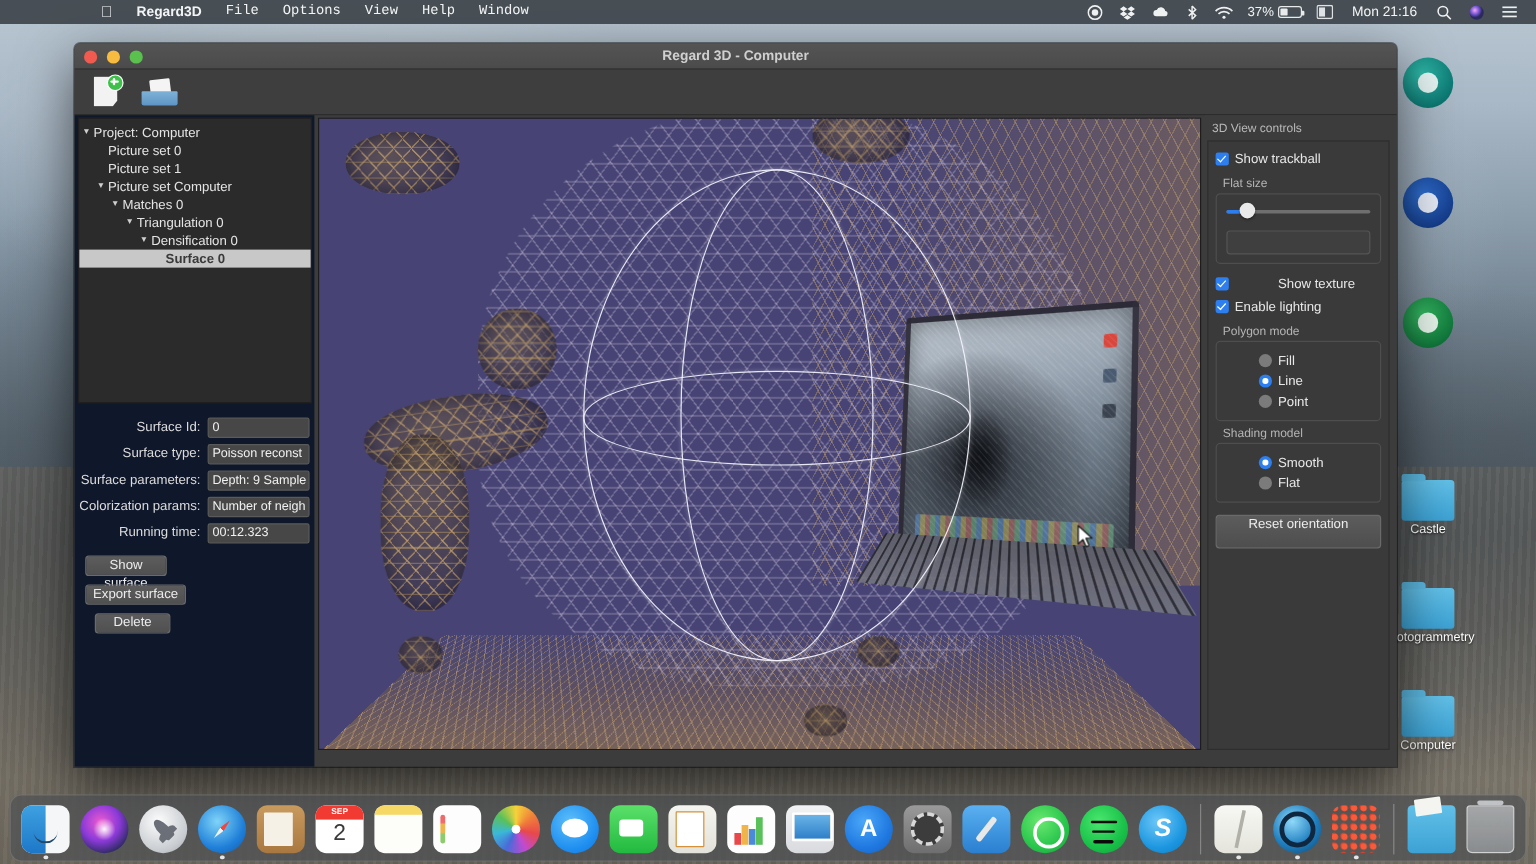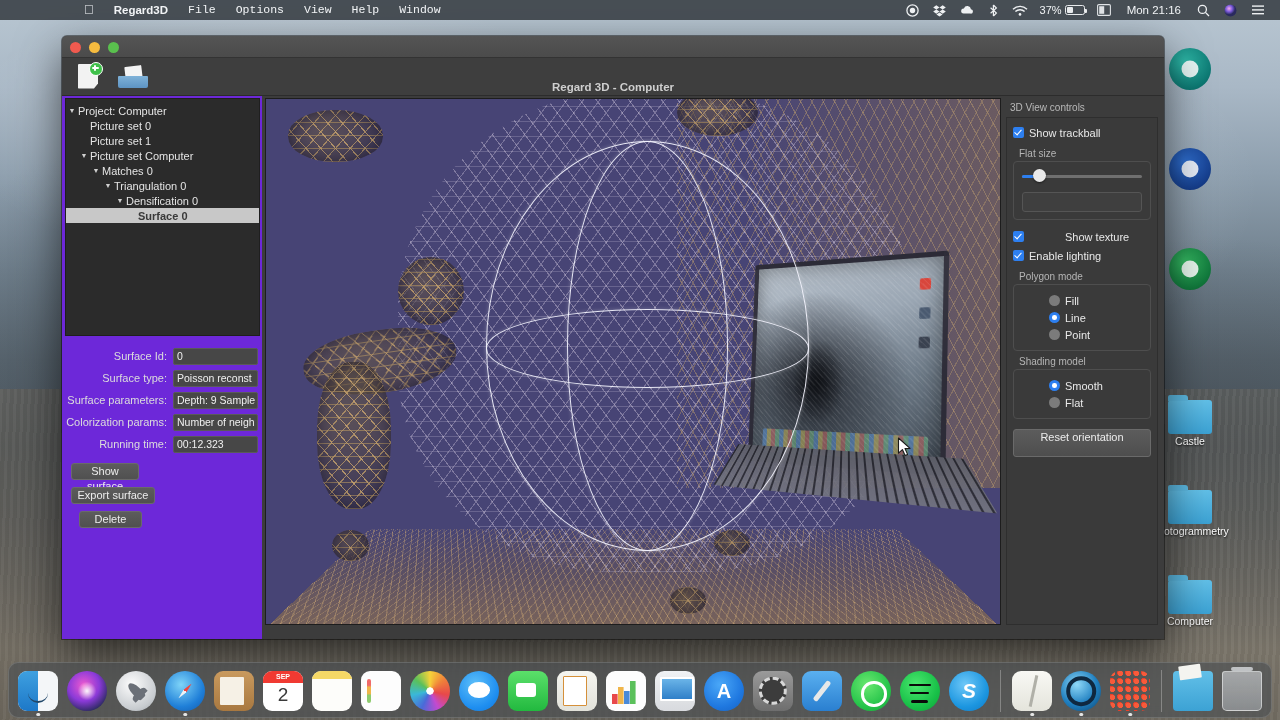--- a/index.html
+++ b/index.html
@@ -99,21 +99,21 @@
     background: linear-gradient(#545454, #4b4b4b);
     border-bottom: 1px solid #333;
   }
   .lights { position: absolute; left: 8px; top: 6px; display: flex; gap: 8px; }
   .light { width: 11px; height: 11px; border-radius: 50%; }
   .l-red { background: #f05a4f; }
   .l-yellow { background: #f6bb3f; }
   .l-green { background: #5ac04e; }
   #win-title {
     position: absolute; left: 0; right: 0; top: 0; line-height: 22px;
-    text-align: center; font-size: 11.5px; color: #cfcfcf; font-weight: bold; margin-top: 40px;
+    text-align: center; font-size: 11.5px; color: #cfcfcf; font-weight: bold;
   }
   #toolbar {
     height: 38px; flex: 0 0 38px; background: #3e3e3e;
     border-bottom: 1px solid #2c2c2c;
     display: flex; align-items: center; gap: 8px; padding: 0 12px;
   }
   .tb-btn { width: 34px; height: 30px; position: relative; cursor: default; }
   .doc-ic {
     position: absolute; left: 4px; top: 2px; width: 20px; height: 25px;
     background: #f2f2f2; border-radius: 1px;
@@ -135,21 +135,21 @@
   }
   .open-front {
     position: absolute; left: 0; bottom: 0; width: 30px; height: 12px;
     background: linear-gradient(#7fb2d8, #5d94c4); border-radius: 1px 1px 2px 2px;
   }
 
   #body-row { flex: 1; display: flex; min-height: 0; padding: 0; }
 
   
   #left-panel {
-    width: 200px; flex: 0 0 200px; background: #6d28d9;
+    width: 200px; flex: 0 0 200px; background: #0f172a;
     display: flex; flex-direction: column; padding: 2px 2px 2px 3px;
   }
   #tree {
     height: 238px; flex: 0 0 238px; background: #2b2b2b;
     border: 1px solid #1f1f1f; overflow: hidden; padding: 4px 0 0 0;
   }
   .tree-row {
     display: flex; align-items: center; height: 15px;
     font-size: 11px; color: #e4e4e4; white-space: nowrap;
   }

